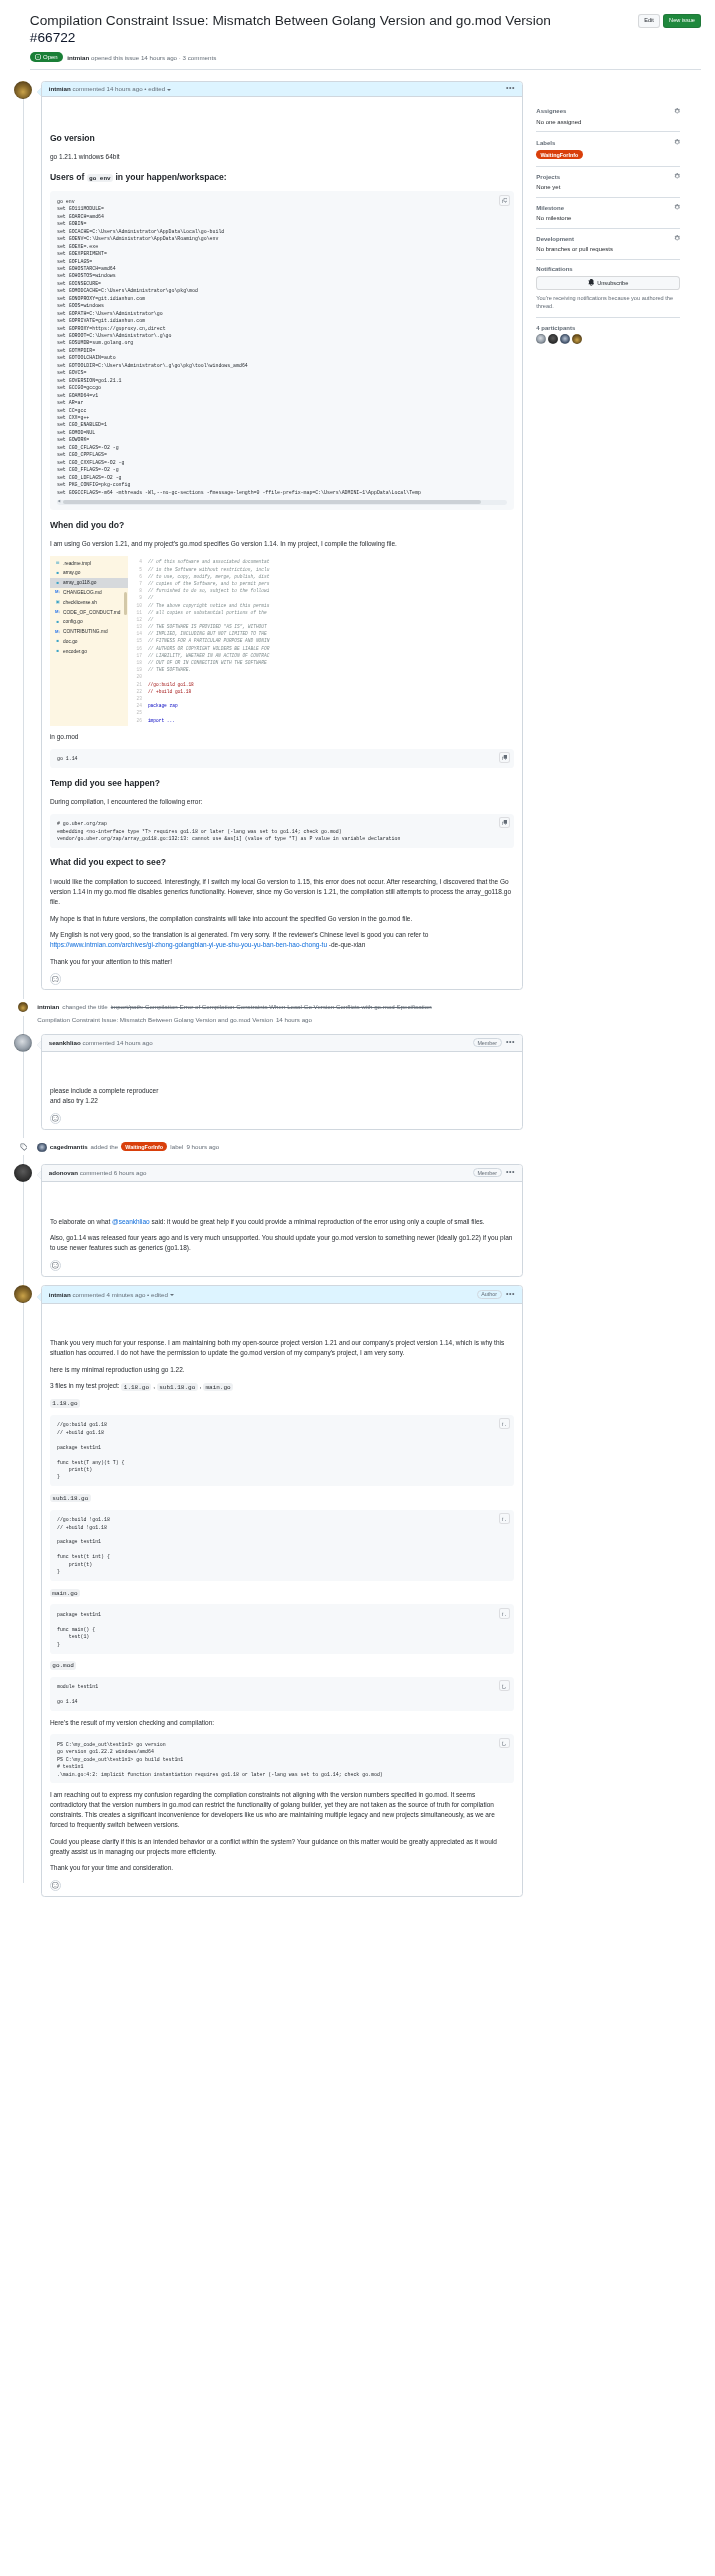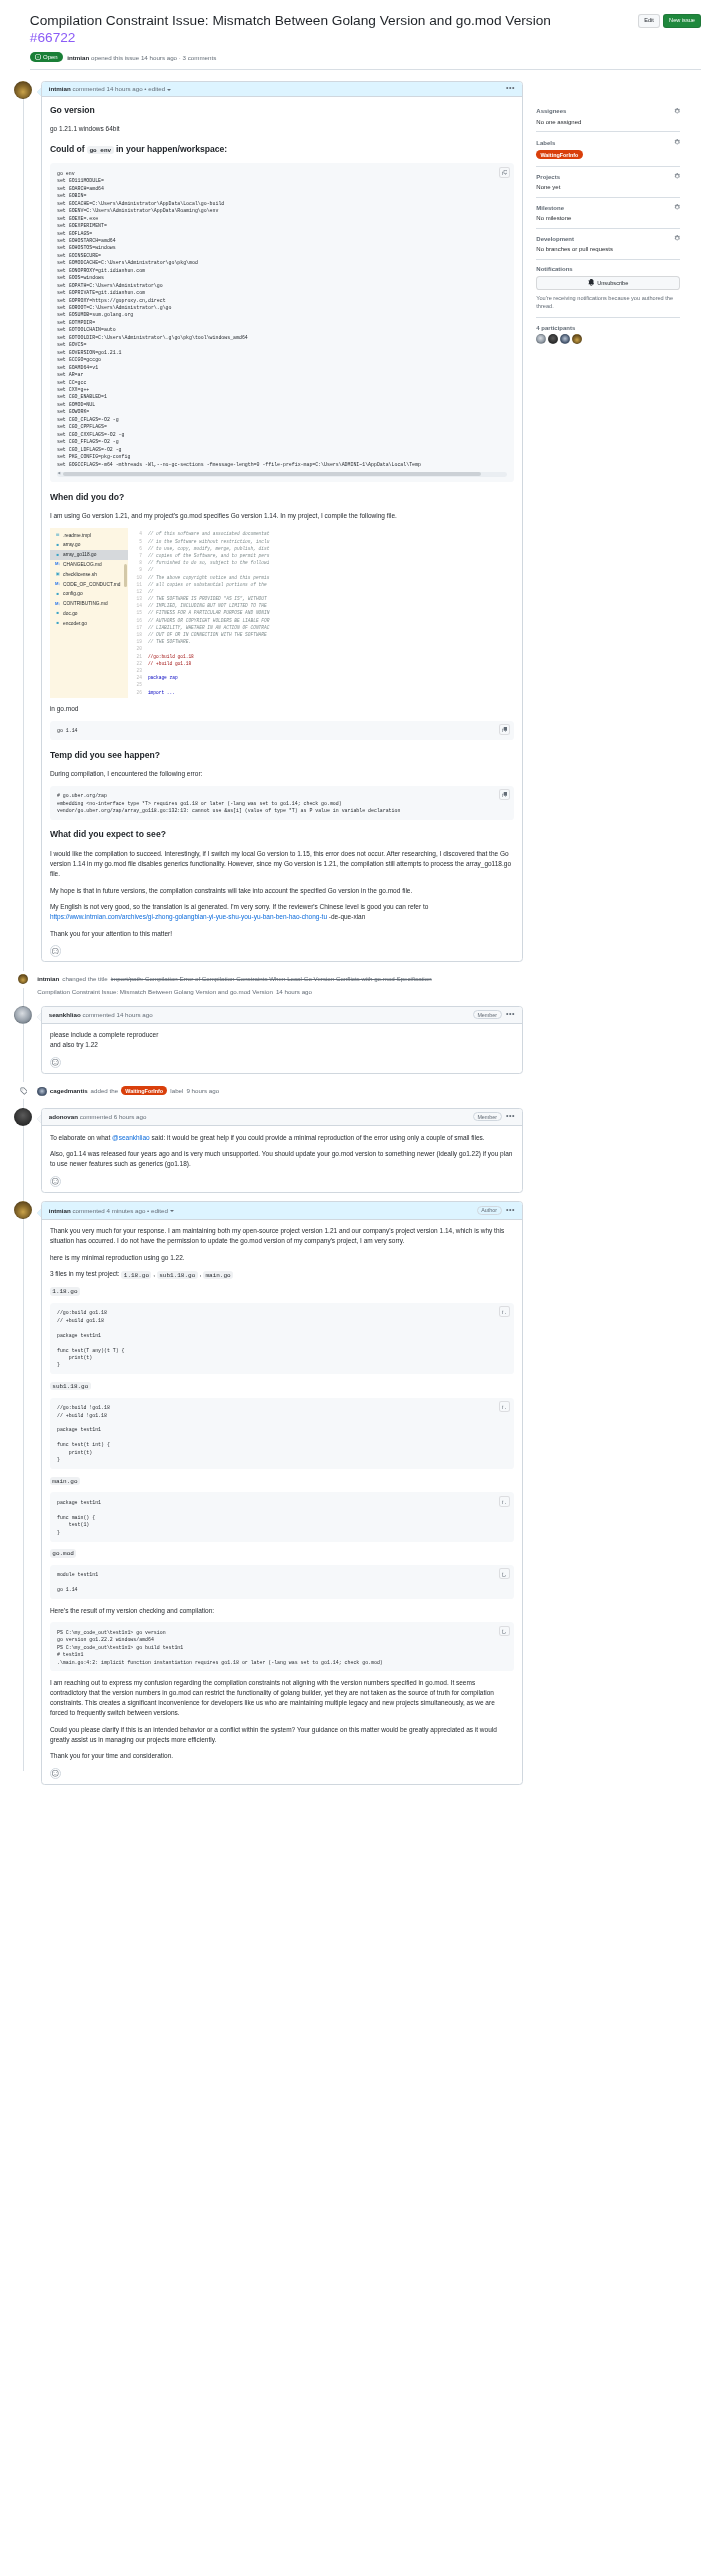--- a/index.html
+++ b/index.html
@@ -16,21 +16,21 @@
 
   .page { width:715px; padding: 9.5px 14.3px 24px 14.3px; }
 
   
   .issue-header { padding: 2.4px 0 3.6px 15.5px; }
   .issue-title {
     font-size: 13.7px; font-weight: 400; line-height: 1.28;
     color: #1f2328; margin: 0; max-width: 523px;
     display:inline;
   }
-  .issue-number { color: #8b5cf6; font-weight: 300; }
+  .issue-number { color: #0f172a; font-weight: 300; }
   .title-row { display:flex; align-items:flex-start; justify-content:space-between; }
   .title-actions { display:flex; gap:3.6px; padding-top:2.4px; flex-shrink:0; }
   .btn-sm {
     font-size:5.6px; padding:1.8px 4.8px; border:0.6px solid rgba(31,35,40,0.15);
     border-radius:3px; background:#f6f8fa; color:#24292f; cursor:pointer; line-height:1.4;
   }
   .btn-green {
     font-size:5.6px; padding:1.8px 4.8px; border:0.6px solid rgba(31,35,40,0.15);
     border-radius:3px; background:#1f883d; color:#fff; cursor:pointer; line-height:1.4;
   }
@@ -93,21 +93,21 @@
   .head-right { display:flex; align-items:center; gap:4.2px; }
   .role-badge {
     border:0.6px solid #d0d7de; border-radius:12px; padding:0.6px 3.6px;
     font-size:5.4px; color:#636c76; background:transparent;
   }
   .kebab { color:#636c76; font-size:7.1px; letter-spacing:0.6px; cursor:pointer; line-height:1; }
   .caret { display:inline-block; width:0; height:0;
     border-left:2.1px solid transparent; border-right:2.1px solid transparent;
     border-top:2.4px solid #636c76; margin-left:1.8px; vertical-align:middle; }
 
-  .comment-body { padding: 6.5px 8.3px 4.8px 8.3px; font-size:6.5px; line-height:1.55; color:#1f2328; }
+  .comment-body { padding: 6.5px 8.3px 4.8px 8.3px; font-size:6.5px; line-height:1.55; color:#1f2328;margin-top:28px; }
   .comment-body p { margin: 0 0 6.5px 0; }
   .comment-body h3 {
     font-size:8.6px; font-weight:600; margin:9.5px 0 5.4px 0;
     padding-bottom:3px; line-height:1.3;
   }
   .comment-body h3:first-child { margin-top:1.2px; }
 
   code.inline {
     background:#eff1f3; border-radius:3px; padding:0.6px 2.4px;
     font-family:"Liberation Mono", monospace; font-size:6px;
@@ -248,21 +248,21 @@
               </div>
               <div class="head-right">
                 <span class="kebab">•••</span>
               </div>
             </div>
             <div class="comment-body">
               <h3>Go version</h3>
               <p>go 1.21.1 windows 64bit</p>
 
               <h3>
-                <span>Could of </span><code class="inline">go env</code><span> in your happen/workspace:</span>
+                <span>Users of </span><code class="inline">go env</code><span> in your happen/workspace:</span>
               </h3>
 
               <div class="codeblock">
                 <div class="copy-btn">
                   <svg width="5.4" height="5.4" viewBox="0 0 16 16" fill="#636c76">
                       <path d="M0 6.75C0 5.784.784 5 1.75 5h1.5a.75.75 0 010 1.5h-1.5a.25.25 0 00-.25.25v7.5c0 .138.112.25.25.25h7.5a.25.25 0 00.25-.25v-1.5a.75.75 0 011.5 0v1.5A1.75 1.75 0 019.25 16h-7.5A1.75 1.75 0 010 14.25z"></path>
                       <path d="M5 1.75C5 .784 5.784 0 6.75 0h7.5C15.216 0 16 .784 16 1.75v7.5A1.75 1.75 0 0114.25 11h-7.5A1.75 1.75 0 015 9.25zm1.75-.25a.25.25 0 00-.25.25v7.5c0 .138.112.25.25.25h7.5a.25.25 0 00.25-.25v-7.5a.25.25 0 00-.25-.25z"></path>
                     </svg>
                 </div>
                 <pre>go env

